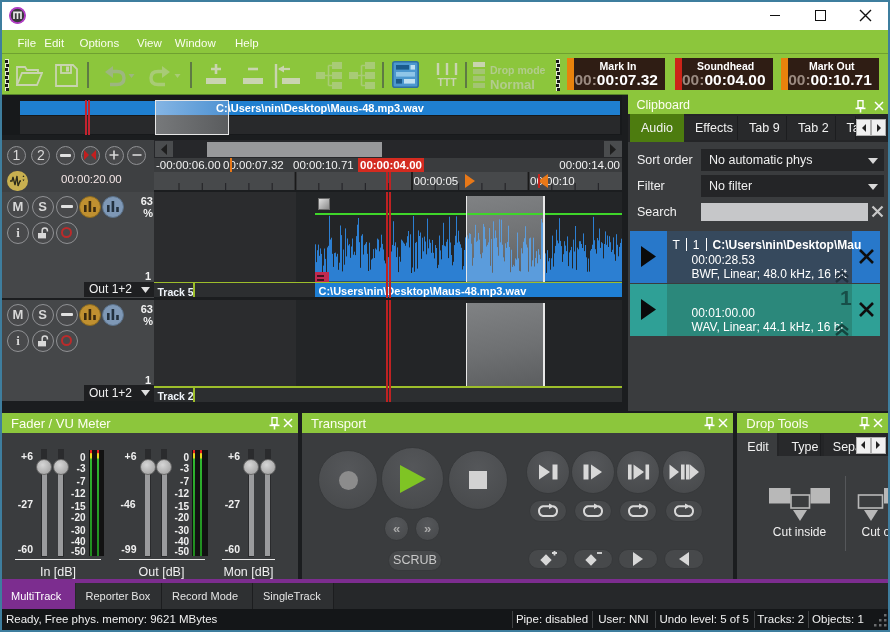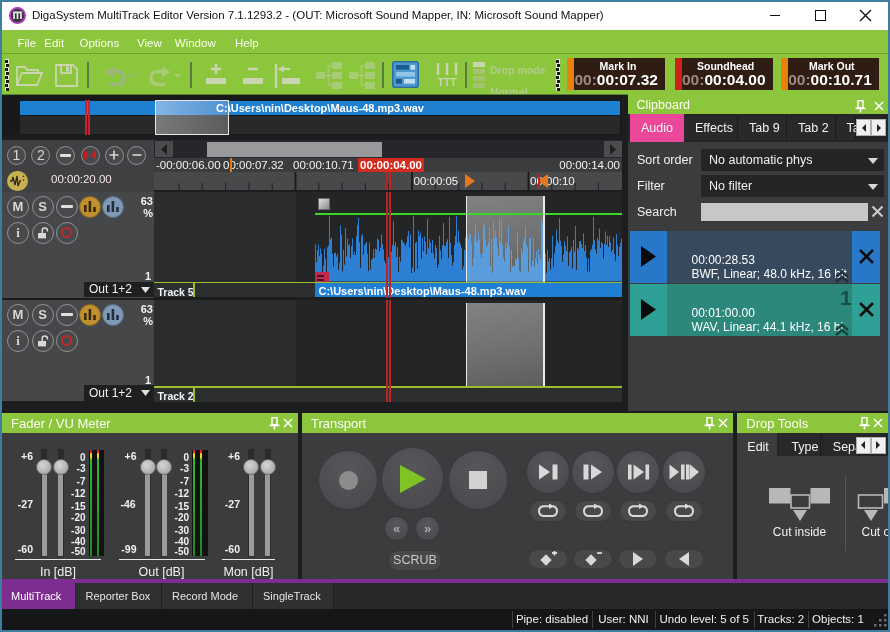--- a/index.html
+++ b/index.html
@@ -10,21 +10,20 @@
   display:flex;align-items:center;justify-content:center;color:#D8D8D8;box-sizing:border-box;}
 </style></head><body>
 <div id="win">
 
 <div class="a" style="left:2px;top:2px;width:886px;height:28px;background:#FFFFFF;"></div>
 <svg class="a" style="left:9px;top:7px;" width="17" height="17" viewBox="0 0 17 17">
 <circle cx="8.5" cy="8.5" r="8" fill="#3A3A3C"></circle>
 <circle cx="8.5" cy="8.5" r="7.6" fill="none" stroke="#B43CC8" stroke-width="1.8"></circle>
 <path d="M5 12 L5 5.4 L8.5 5.4 L8.5 12 M8.5 5.4 L12 5.4 L12 12" fill="none" stroke="#E8E8E8" stroke-width="1.7"></path>
 </svg>
-<div class="a txt" style="left:32px;top:9px;font-size:11.5px;color:#101010;">DigaSystem MultiTrack Editor Version 7.1.1293.2 - (OUT: Microsoft Sound Mapper, IN: Microsoft Sound Mapper)</div>
 <div class="a" style="left:770px;top:15px;width:10px;height:1.4px;background:#111;"></div>
 <div class="a" style="left:815px;top:10px;width:9px;height:9px;border:1.4px solid #111;"></div>
 <svg class="a" style="left:859px;top:9px;" width="13" height="13" viewBox="0 0 13 13">
 <path d="M1 1 L12 12 M12 1 L1 12" stroke="#111" stroke-width="1.4"></path>
     </svg>
 <div class="a" style="left:2px;top:30px;width:886px;height:24px;background:#8CC63C;border-bottom:1px solid #6FA030;box-sizing:border-box;"></div>
 <div class="a txt" style="left:17.5px;top:36.5px;font-size:11.5px;color:#FAFDF0;">File</div>
 <div class="a txt" style="left:44.3px;top:36.5px;font-size:11.5px;color:#FAFDF0;">Edit</div>
 <div class="a txt" style="left:79.5px;top:36.5px;font-size:11.5px;color:#FAFDF0;">Options</div>
 <div class="a txt" style="left:137px;top:36.5px;font-size:11.5px;color:#FAFDF0;">View</div>
@@ -107,21 +106,21 @@
 <text x="13" y="24" font-family="Liberation Sans" font-size="10.5" font-weight="bold" fill="#C9D4B0" text-anchor="middle">TTT</text>
 </svg>
 <div class="a" style="left:465px;top:62px;width:1.6px;height:26px;background:#5E7A44;"></div>
 <svg class="a" style="left:473px;top:62px;" width="13" height="26" viewBox="0 0 13 26">
 <rect x="0" y="0" width="12" height="5" fill="#C9D4B0"></rect>
 <rect x="0" y="7" width="12" height="5" fill="#A3C572"></rect>
 <rect x="0" y="14" width="12" height="5" fill="#A3C572"></rect>
 <rect x="0" y="21" width="12" height="5" fill="#A3C572"></rect>
 </svg>
 <div class="a txt" style="left:490px;top:63.5px;font-size:10.5px;font-weight:bold;color:#B2CC8D;">Drop mode</div>
-<div class="a txt" style="left:490px;top:86px;font-size:11px;font-weight:bold;color:#B2CC8D;">Normal</div>
+<div class="a txt" style="left:490px;top:77px;font-size:13px;font-weight:bold;color:#B2CC8D;">Normal</div>
 <svg class="a" style="left:555px;top:59px;" width="6" height="32" viewBox="0 0 6 32">
 <rect x="1" y="0" width="4" height="32" fill="#E8EED8"></rect>
 <g fill="#1A1A1A">
         <rect x="1" y="1" width="3" height="3"></rect>
         <rect x="2" y="5" width="3" height="3"></rect>
         <rect x="1" y="9" width="3" height="3"></rect>
         <rect x="2" y="13" width="3" height="3"></rect>
         <rect x="1" y="17" width="3" height="3"></rect>
         <rect x="2" y="21" width="3" height="3"></rect>
         <rect x="1" y="25" width="3" height="3"></rect>
@@ -175,21 +174,21 @@
       <svg width="12" height="12" viewBox="0 0 12 12">
         <path d="M1.5 6 L10.5 6" stroke="#D8D8D8" stroke-width="1.6"></path>
       </svg>
     </div>
 <div class="a" style="left:7px;top:170.5px;width:20.5px;height:20.5px;border-radius:50%;background:#C8B050;display:flex;align-items:center;justify-content:center;">
 <svg width="16" height="14" viewBox="0 0 16 14">
         <path d="M1 7 L3 7 L4 3 L6 11 L8 2 L9 12 L11 7 L12 7" fill="none" stroke="#2A2A1A" stroke-width="1.3"></path>
 <path d="M13.5 3 L15.5 3 L14.5 1.2 Z M13.5 5.5 L15.5 5.5 L14.5 7.3 Z" fill="#2A2A1A"></path>
       </svg>
     </div>
-<div class="a txt" style="left:51px;top:173px;font-size:11.5px;color:#F4E6E6;">00:00:20.00</div>
+<div class="a txt" style="left:61px;top:173px;font-size:11.5px;color:#F4E6E6;">00:00:20.00</div>
 <div class="a" style="left:154px;top:140px;width:468px;height:18px;background:#26272A;"></div>
 <div class="a" style="left:155px;top:141px;width:18px;height:16px;background:#4A4C4E;display:flex;align-items:center;justify-content:center;">
       <svg width="8" height="11" viewBox="0 0 8 11">
         <path d="M7 0 L1 5.5 L7 11 Z" fill="#1E1E1E"></path>
       </svg>
     </div>
 <div class="a" style="left:604px;top:141px;width:18px;height:16px;background:#4A4C4E;display:flex;align-items:center;justify-content:center;">
       <svg width="8" height="11" viewBox="0 0 8 11">
         <path d="M1 0 L7 5.5 L1 11 Z" fill="#1E1E1E"></path>
       </svg>
@@ -669,21 +668,21 @@
 <div class="a txt" style="left:636.5px;top:98px;font-size:12.5px;color:#FDFEF2;">Clipboard</div>
 <svg class="a" style="left:855px;top:99.5px;" width="11" height="13" viewBox="0 0 11 13">
 <rect x="3" y="0.7" width="5" height="7" fill="none" stroke="#FFFFFF" stroke-width="1.4"></rect>
 <path d="M0.5 8.4 L10.5 8.4" stroke="#FFFFFF" stroke-width="1.6"></path>
 <path d="M5.5 8.4 L5.5 12.5" stroke="#FFFFFF" stroke-width="1.6"></path>
     </svg>
 <svg class="a" style="left:874px;top:100.5px;" width="10" height="10" viewBox="0 0 10 10">
 <path d="M1 1 L9 9 M9 1 L1 9" stroke="#FFFFFF" stroke-width="1.5"></path>
     </svg>
 <div class="a" style="left:628px;top:113.5px;width:260px;height:28.5px;background:#242527;"></div>
-<div class="a" style="left:630px;top:113.5px;width:54px;height:28.5px;background:#ec4899;color:#F2F2F2;font-size:12.5px;">
+<div class="a" style="left:630px;top:113.5px;width:54px;height:28.5px;background:#4d7c0f;color:#F2F2F2;font-size:12.5px;">
       <span style="position:absolute;left:11px;top:7px;">Audio</span>
     </div>
 <div class="a" style="left:684px;top:116px;width:54px;height:24px;background:#28292B;border-right:1px solid #1C1D1F;box-sizing:border-box;color:#F2F2F2;font-size:12.5px;">
       <span style="position:absolute;left:11px;top:4.5px;">Effects</span>
     </div>
 <div class="a" style="left:738px;top:116px;width:49px;height:24px;background:#28292B;border-right:1px solid #1C1D1F;box-sizing:border-box;color:#F2F2F2;font-size:12.5px;">
       <span style="position:absolute;left:11px;top:4.5px;">Tab 9</span>
     </div>
 <div class="a" style="left:787px;top:116px;width:48.5px;height:24px;background:#28292B;border-right:1px solid #1C1D1F;box-sizing:border-box;color:#F2F2F2;font-size:12.5px;">
       <span style="position:absolute;left:11px;top:4.5px;">Tab 2</span>
@@ -721,20 +720,21 @@
     </svg>
 <div class="a" style="left:630px;top:230.5px;width:250px;height:52px;background:#36495D;"></div>
 <div class="a" style="left:630px;top:230.5px;width:36.5px;height:52px;background:#2878CA;"></div>
 <div class="a" style="left:851.5px;top:230.5px;width:28.5px;height:52px;background:#2878CA;"></div>
 <svg class="a" style="left:640px;top:245.5px;" width="16" height="21" viewBox="0 0 16 21">
       <path d="M1 0 L16 10.5 L1 21 Z" fill="#0A0A0A"></path>
     </svg>
 <svg class="a" style="left:858px;top:247.5px;" width="17" height="17" viewBox="0 0 17 17">
 <path d="M2 2 L15 15 M15 2 L2 15" stroke="#0E0E0E" stroke-width="2.6"></path>
     </svg>
+<div class="a txt" style="left:672.5px;top:237.5px;font-size:12px;color:#FFFFFF;">T<span style="display:inline-block;width:1px;height:13px;background:#FFF;vertical-align:-2px;margin:0 6px;"></span>1<span style="display:inline-block;width:1px;height:13px;background:#FFF;vertical-align:-2px;margin:0 6px;"></span><b>C:\Users\nin\Desktop\Mau</b></div>
 <div class="a txt" style="left:691.5px;top:252.5px;font-size:12px;color:#FFFFFF;">00:00:28.53</div>
 <div class="a txt" style="left:691.5px;top:266.5px;font-size:12px;color:#FFFFFF;">BWF, Linear; 48.0 kHz, 16 bit</div>
 <svg class="a" style="left:834px;top:270.5px;" width="16" height="12" viewBox="0 0 16 12">
 <path d="M2 6 L8 1 L14 6 M2 11 L8 6 L14 11" stroke="#22313F" stroke-width="2.4" fill="none"></path>
     </svg>
 <div class="a" style="left:630px;top:283.5px;width:250px;height:52px;background:#2B887B;"></div>
 <div class="a" style="left:630px;top:283.5px;width:36.5px;height:52px;background:#2FA096;"></div>
 <div class="a" style="left:851.5px;top:283.5px;width:28.5px;height:52px;background:#2FA096;"></div>
 <svg class="a" style="left:640px;top:298.5px;" width="16" height="21" viewBox="0 0 16 21">
       <path d="M1 0 L16 10.5 L1 21 Z" fill="#0A0A0A"></path>
@@ -967,20 +967,21 @@
 <div class="a" style="left:0px;top:583px;width:890px;height:26px;background:#26282A;"></div>
 <div class="a" style="left:2px;top:583px;width:73px;height:26px;background:#7C2D8F;"></div>
 <div class="a txt" style="left:11px;top:590px;font-size:11px;color:#FFFFFF;">MultiTrack</div>
 <div class="a" style="left:75.5px;top:583px;width:86.5px;height:26px;background:#2E3032;border-right:1px solid #1C1D1F;box-sizing:border-box;"></div>
 <div class="a txt" style="left:85.5px;top:590px;font-size:11px;color:#E4E4E4;">Reporter Box</div>
 <div class="a" style="left:162px;top:583px;width:91px;height:26px;background:#2E3032;border-right:1px solid #1C1D1F;box-sizing:border-box;"></div>
 <div class="a txt" style="left:172px;top:590px;font-size:11px;color:#E4E4E4;">Record Mode</div>
 <div class="a" style="left:253px;top:583px;width:81px;height:26px;background:#2E3032;border-right:1px solid #1C1D1F;box-sizing:border-box;"></div>
 <div class="a txt" style="left:263px;top:590px;font-size:11px;color:#E4E4E4;">SingleTrack</div>
 <div class="a" style="left:0px;top:609px;width:890px;height:21px;background:#141618;"></div>
+<div class="a txt" style="left:6px;top:613px;font-size:11.5px;color:#F0F0F0;">Ready, Free phys. memory: 9621 MBytes</div>
 <div class="a" style="left:512px;top:611px;width:1px;height:17px;background:#3E4042;"></div>
 <div class="a txt" style="left:512px;top:613px;width:80px;text-align:center;font-size:11.5px;color:#F0F0F0;">Pipe: disabled</div>
 <div class="a" style="left:592px;top:611px;width:1px;height:17px;background:#3E4042;"></div>
 <div class="a txt" style="left:592px;top:613px;width:63px;text-align:center;font-size:11.5px;color:#F0F0F0;">User: NNI</div>
 <div class="a" style="left:655px;top:611px;width:1px;height:17px;background:#3E4042;"></div>
 <div class="a txt" style="left:655px;top:613px;width:98.5px;text-align:center;font-size:11.5px;color:#F0F0F0;">Undo level: 5 of 5</div>
 <div class="a" style="left:753.5px;top:611px;width:1px;height:17px;background:#3E4042;"></div>
 <div class="a txt" style="left:753.5px;top:613px;width:54.5px;text-align:center;font-size:11.5px;color:#F0F0F0;">Tracks: 2</div>
 <div class="a" style="left:808px;top:611px;width:1px;height:17px;background:#3E4042;"></div>
 <div class="a txt" style="left:808px;top:613px;width:60px;text-align:center;font-size:11.5px;color:#F0F0F0;">Objects: 1</div>

